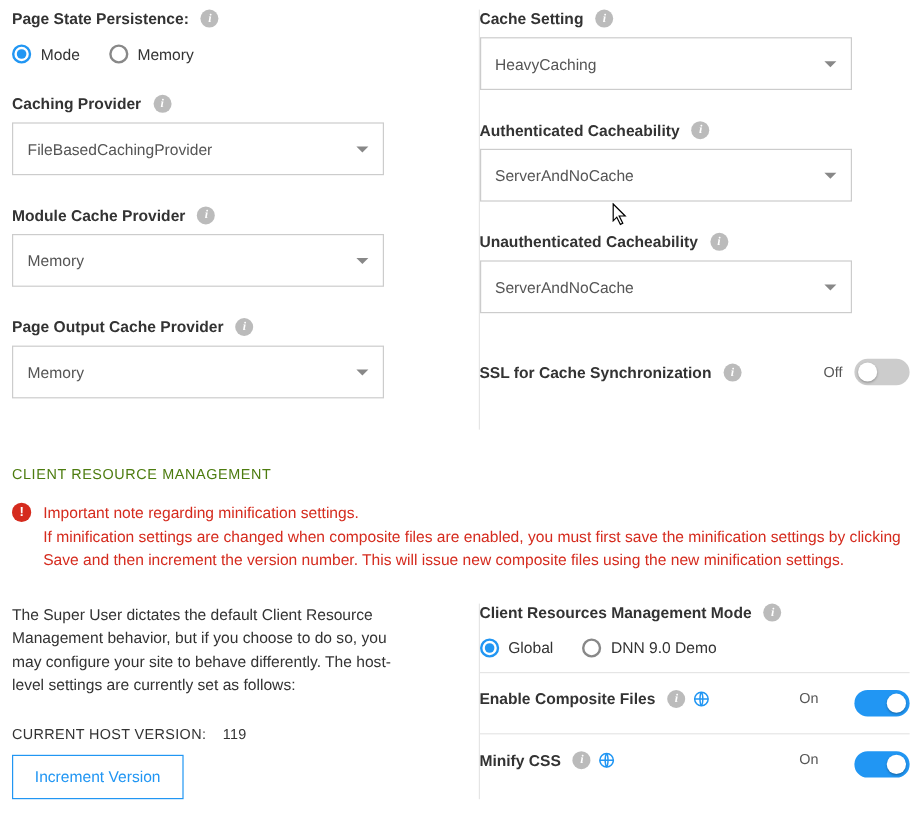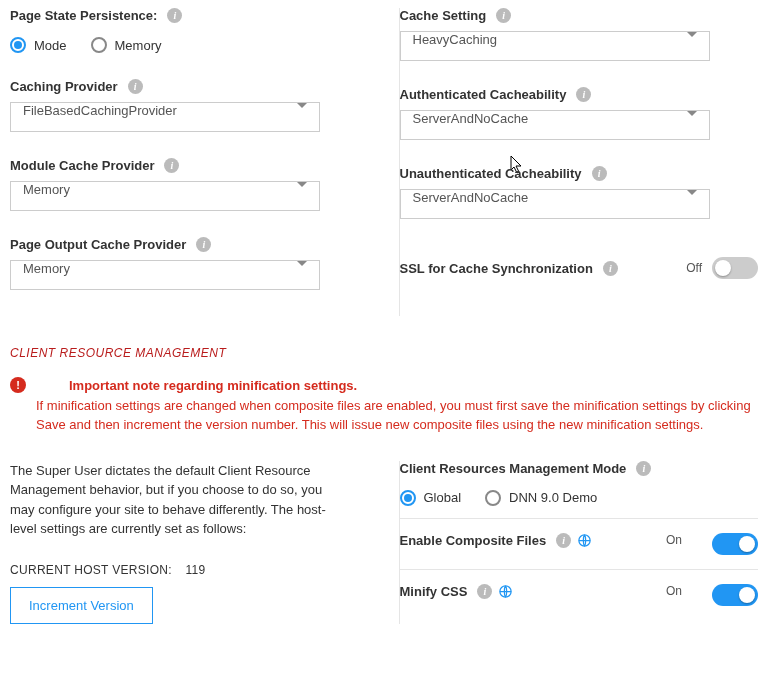--- a/index.html
+++ b/index.html
@@ -7,41 +7,41 @@
 .columns { display: flex; }
 .col { flex: 1; }
 .col-left { padding-right: 30px; }
 .col-right { }
 .divider { width: 1px; background: #e5e5e5; }
 .field { margin-bottom: 26px; position: relative; }
 .field-label { font-size: 13px; font-weight: 600; color: #333; display: inline-flex; align-items: center; margin-bottom: 8px; text-align: right; }
 .info-icon { display: inline-flex; align-items: center; justify-content: center; width: 15px; height: 15px; border-radius: 50%; background: #bbb; color: #fff; font-size: 10px; font-weight: bold; font-style: italic; margin-left: 10px; font-family: Georgia, serif; cursor: pointer; }
 .globe-icon { display: inline-flex; align-items: center; justify-content: center; width: 15px; height: 15px; color: #2196f3; margin-left: 6px; }
 .globe-icon svg { width: 15px; height: 15px; }
-.select { width: 340px; height: 30px; border: 1px solid #ccc; display: flex; align-items: flex-start; justify-content: space-between; padding: 0 12px; cursor: pointer; background: #fff; }
+.select { width: 340px; height: 44px; border: 1px solid #ccc; display: flex; align-items: center; justify-content: space-between; padding: 0 12px; cursor: pointer; background: #fff; }
 .select.narrow { width: 310px; }
 .select-value { color: #555; }
 .select-caret { width: 0; height: 0; border-left: 5px solid transparent; border-right: 5px solid transparent; border-top: 5px solid #888; }
 .radio-row { display: flex; align-items: center; gap: 24px; padding-top: 6px; }
 .radio { display: inline-flex; align-items: center; gap: 8px; cursor: pointer; }
 .radio .dot { width: 16px; height: 16px; border-radius: 50%; border: 2px solid #888; display: inline-flex; align-items: center; justify-content: center; }
 .radio.sel .dot { border-color: #2196f3; }
 .radio.sel .dot::after { content: ""; width: 8px; height: 8px; background: #2196f3; border-radius: 50%; }
 .toggle-row { display: flex; align-items: center; padding-top: 4px; }
 .toggle-label { flex: 1; font-size: 13px; font-weight: 600; display: inline-flex; align-items: center; }
 .toggle-state { font-size: 12px; color: #555; margin-right: 10px; min-width: 22px; text-align: right; }
 .toggle { width: 46px; height: 22px; border-radius: 11px; background: #ccc; position: relative; cursor: pointer; }
 .toggle .knob { position: absolute; width: 16px; height: 16px; border-radius: 50%; background: #fff; top: 3px; left: 3px; transition: left .15s; box-shadow: 0 1px 2px rgba(0,0,0,.3); }
 .toggle.on { background: #2196f3; }
 .toggle.on .knob { left: 27px; }
-.section-title { font-size: 12px; letter-spacing: .5px; color: #b91c1c; font-weight: 400; margin: 30px 0 16px; font-style: italic; }
+.section-title { font-size: 12px; letter-spacing: .5px; color: #4d7c0f; font-weight: 400; margin: 30px 0 16px; }
 .alert { display: flex; gap: 10px; margin-bottom: 26px; }
 .alert-icon { flex: none; width: 16px; height: 16px; border-radius: 50%; background: #d52b1e; color: #fff; display: flex; align-items: center; justify-content: center; font-size: 11px; font-weight: bold; margin-top: 1px; }
 .alert-body { color: #d52b1e; font-size: 13px; line-height: 1.5; }
-.alert-body .bold { font-weight: 700; margin-left: 33px; }
+.alert-body .bold { font-weight: 400; }
 .desc { color: #333; font-size: 13px; line-height: 1.5; margin-bottom: 24px; max-width: 340px; }
 .host-version { font-size: 12px; letter-spacing: .3px; margin-bottom: 10px; }
 .host-version .num { margin-left: 10px; }
 .btn { display: inline-block; border: 1px solid #2196f3; color: #2196f3; background: #fff; padding: 10px 18px; font-size: 13px; cursor: pointer; }
 .crm-row { display: flex; align-items: flex-start; padding: 14px 0; border-top: 1px solid #e5e5e5; gap: 20px; }
 .crm-row:first-of-type { border-top: none; padding-top: 4px; }
 .crm-label { flex: 1; font-size: 13px; font-weight: 600; display: inline-flex; align-items: center; }
 .cursor { position: absolute; width: 14px; height: 20px; pointer-events: none; }
 </style>
 </head>

